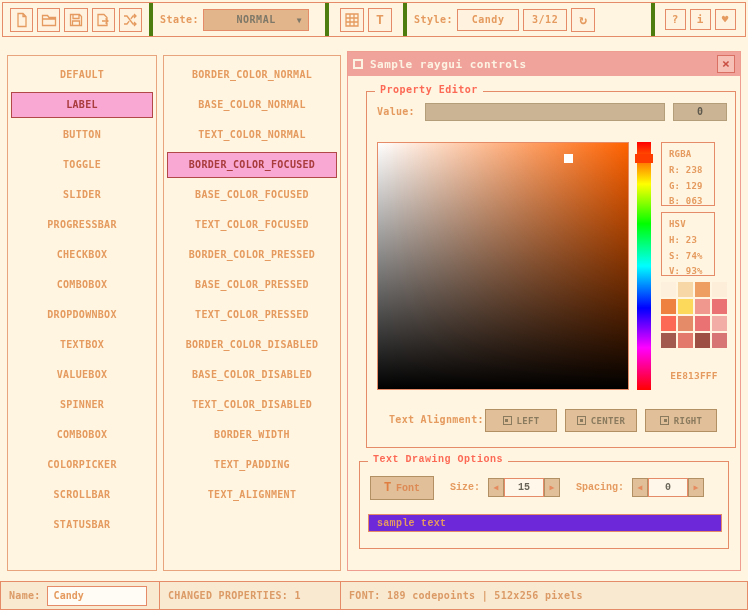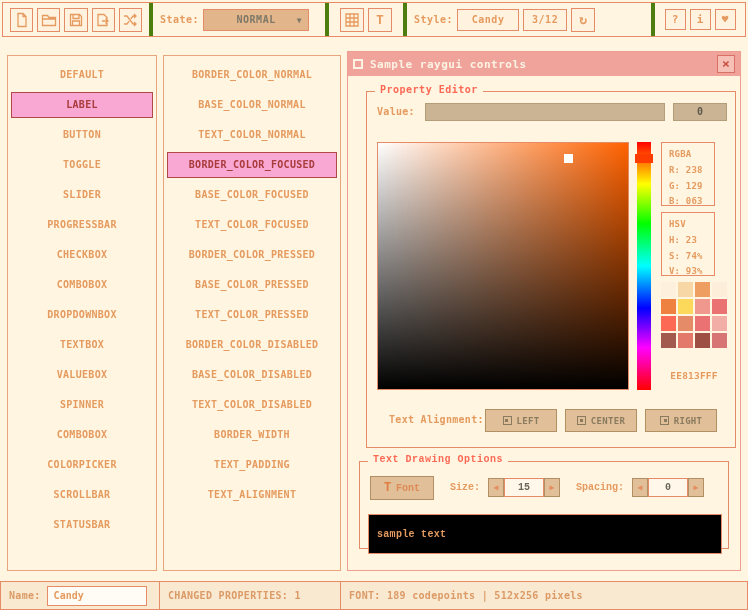--- a/index.html
+++ b/index.html
@@ -162,22 +162,22 @@
     color:#e58b5f; font-size:8px; line-height:17px; text-align:center; cursor:default;
   }
   .spin-value {
     position:absolute; top:16px; width:40px; height:19px;
     background:#fff8ea; border:1px solid #e58b68;
     color:#6b665a; font-size:10px; line-height:17px; text-align:center;
   }
   .size-dec { left:128px; } .size-val { left:144px; } .size-inc { left:184px; }
   .spc-dec  { left:272px; } .spc-val  { left:288px; } .spc-inc  { left:328px; }
   .sample-input {
-    position:absolute; left:8px; top:52px; width:354px; height:40px;
-    background:#000000; border:1px solid #e58b68;
+    position:absolute; left:8px; top:52px; width:354px; height:18px;
+    background:#6d28d9; border:1px solid #e58b68;
     color:#e59b5f; font-size:10px; letter-spacing:0.3px; padding:0 8px;
     font-family:inherit; font-weight:bold; outline:none;
   }
 
   
   .statusbar {
     position:absolute; left:0; top:581px; width:748px; height:29px;
     display:flex; background:#f9e9d1;
   }
   .sb-sec {

